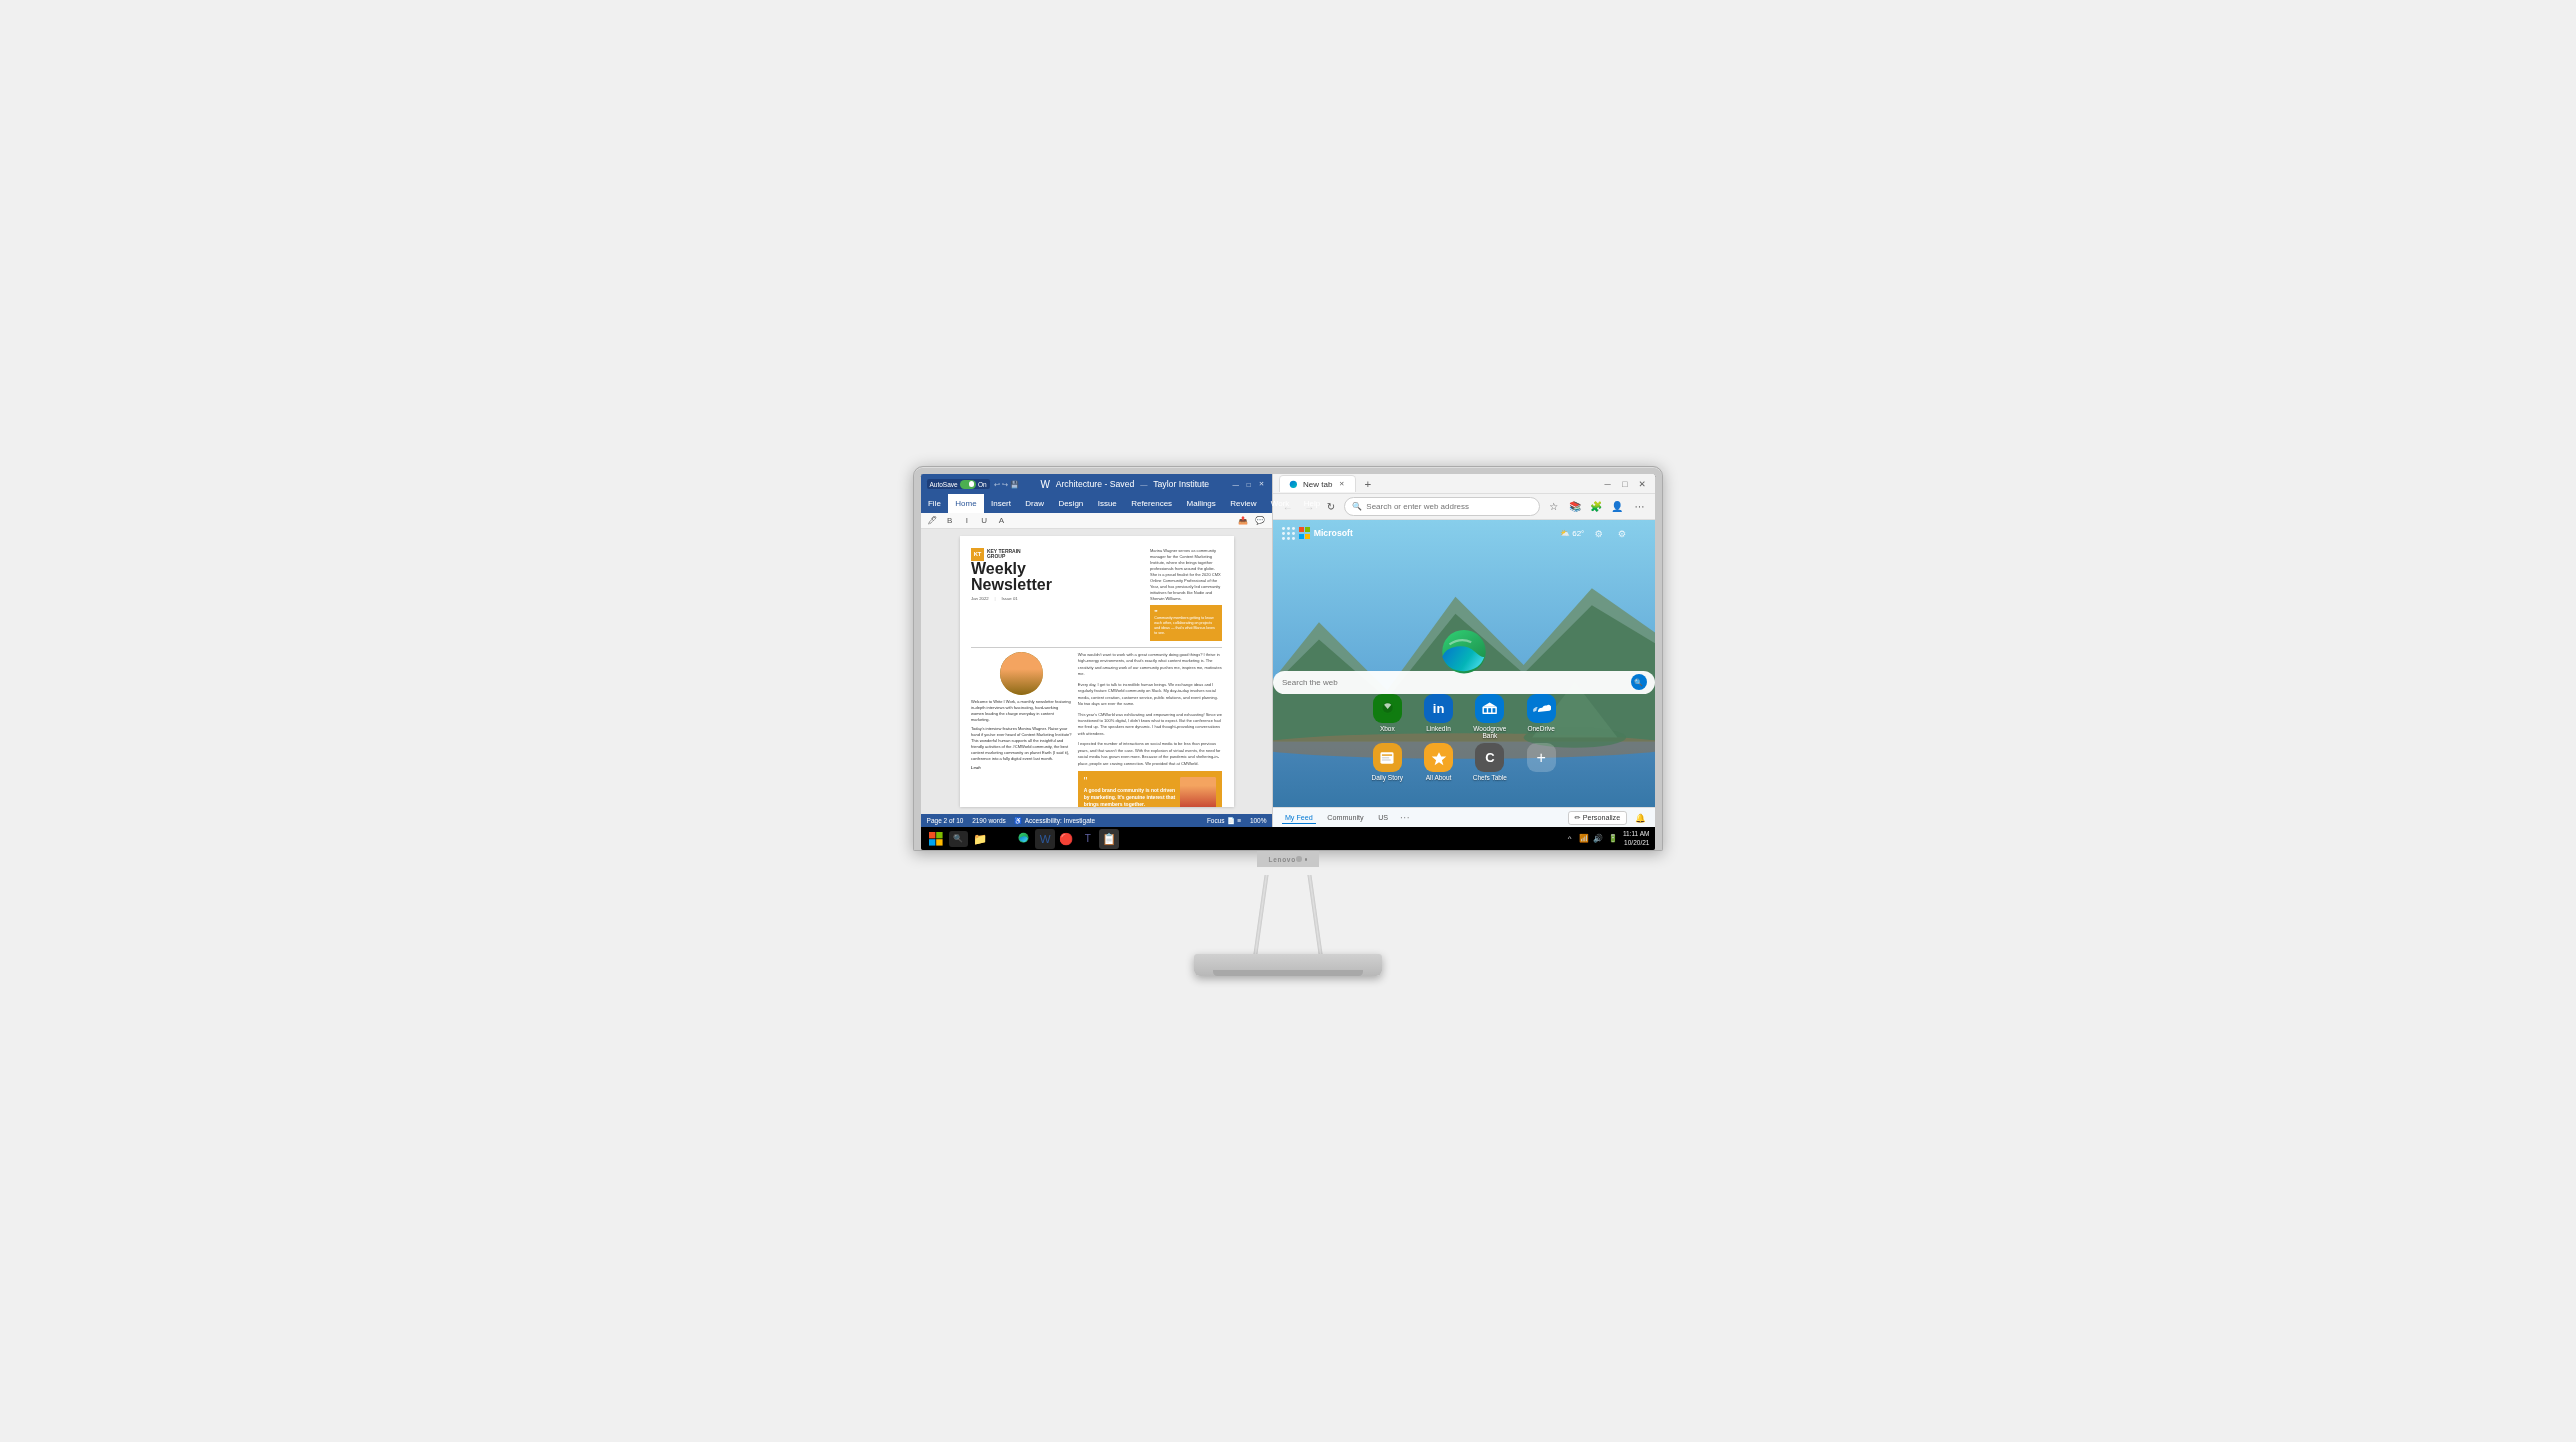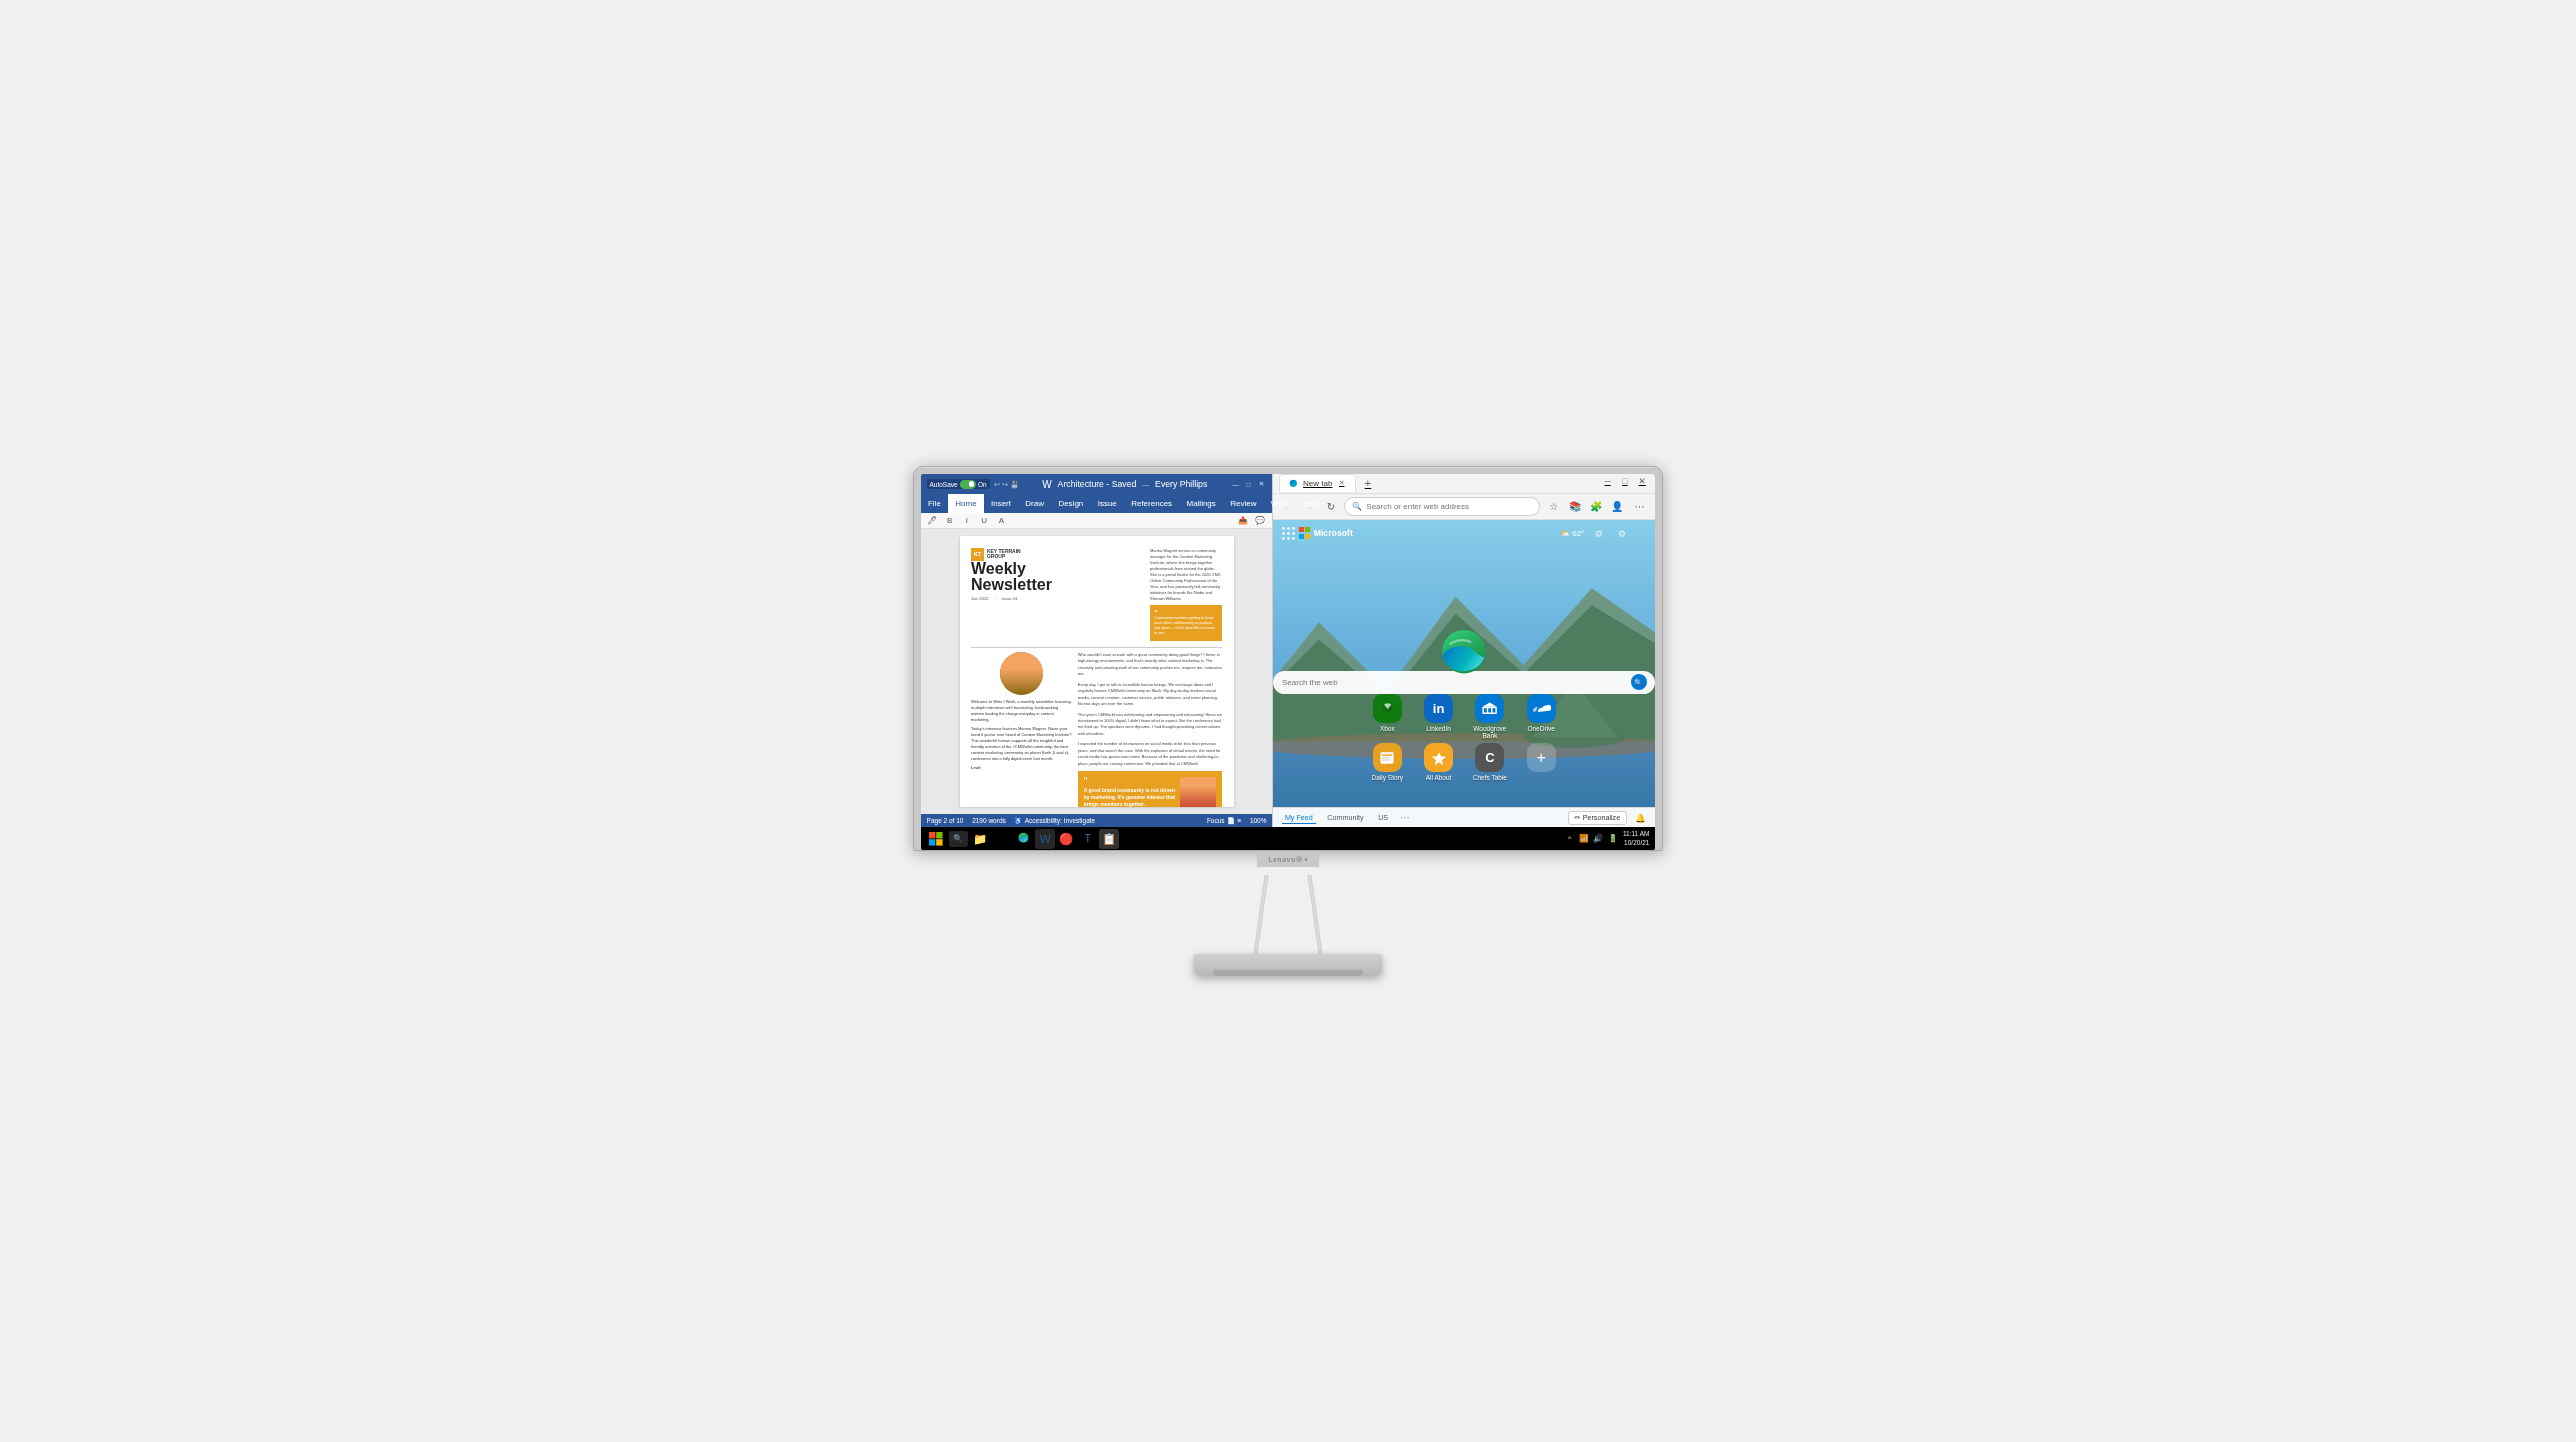--- a/index.html
+++ b/index.html
@@ -355,25 +355,25 @@
       height: 100%;
       display: flex;
       flex-direction: column;
       background: #fff;
     }
 
     .browser-titlebar {
       background: #f3f3f3;
       height: 20px;
       display: flex;
+      align-items: center;
       padding: 0 5.8px;
       gap: 2.9px;
       border-bottom: 0.7px solid #ddd;
       flex-shrink: 0;
-      text-decoration: underline;
     }
 
     .browser-tab {
       background: #fff;
       border-radius: 4.3px 4.3px 0 0;
       padding: 2.9px 8.7px;
       display: flex;
       align-items: center;
       gap: 4.3px;
       height: 17.3px;
@@ -921,21 +921,21 @@
                   <span>AutoSave</span>
                   <div class="autosave-toggle"></div>
                   <span>On</span>
                 </div>
                 <span style="color:rgba(255,255,255,0.6); font-size:7.2px;">↩ ↪ 💾</span>
               </div>
               <div class="word-titlebar-center">
                 <span style="font-size:10px;">W</span>
                 <span>Architecture - Saved</span>
                 <span style="color:rgba(255,255,255,0.6); font-size:7.2px;">—</span>
-                <span>Every Phillips</span>
+                <span>Taylor Institute</span>
               </div>
               <div class="word-titlebar-right">
                 <div class="win-btn win-btn-min">—</div>
                 <div class="win-btn win-btn-max">□</div>
                 <div class="win-btn win-btn-close">✕</div>
               </div>
             </div>
 
             <div class="ribbon-tabs">
               <div class="ribbon-tab">File</div>

